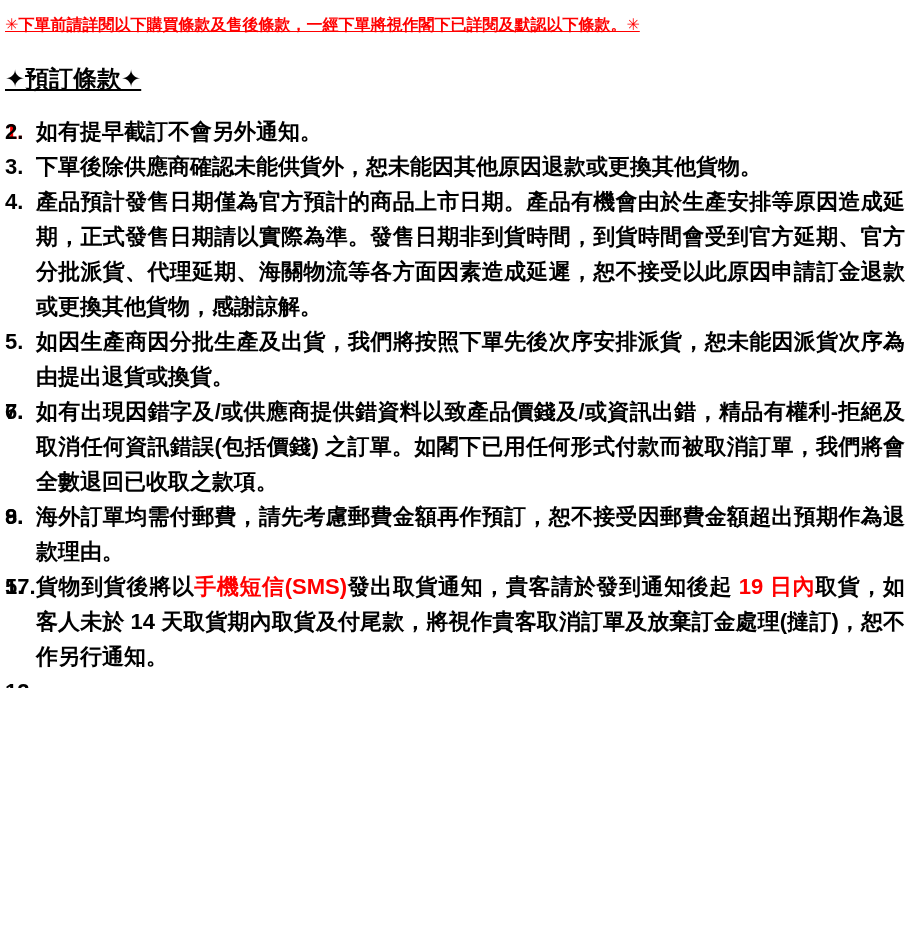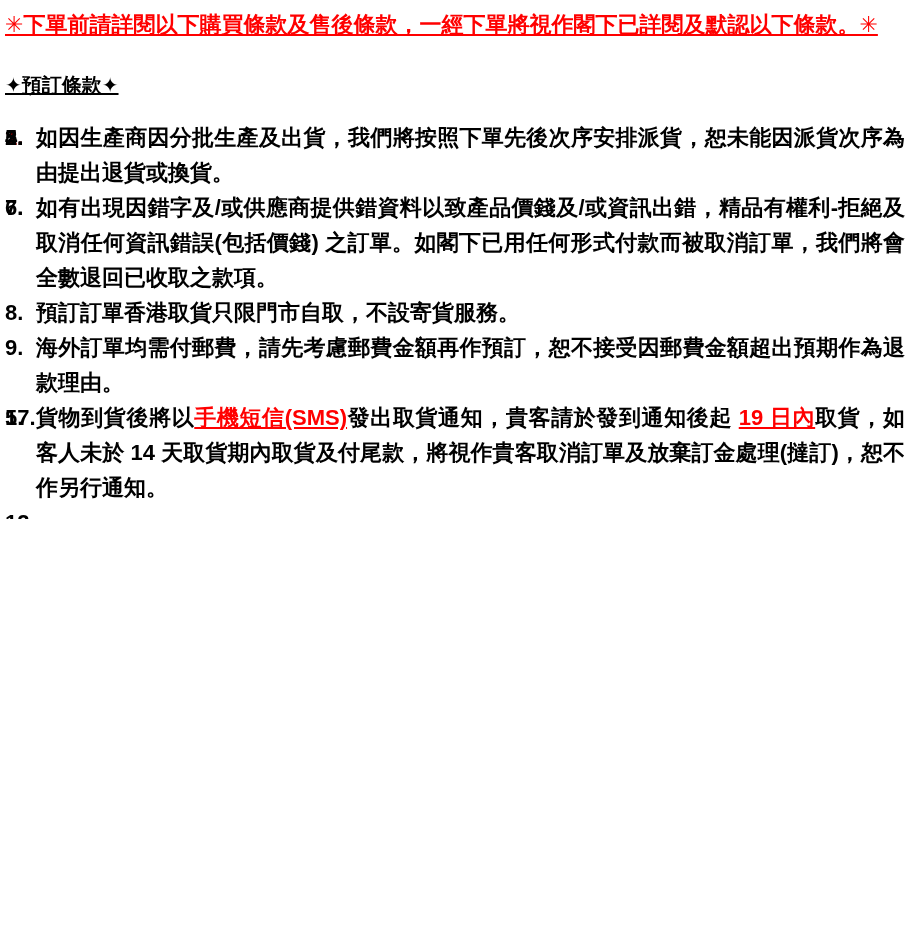--- a/index.html
+++ b/index.html
@@ -13,30 +13,30 @@
     color: #000000;
   }
   .page {
     width: 913px;
     box-sizing: border-box;
     padding: 10px 8px 14px 5px;
     font-size: 22px;
     line-height: 35px;
   }
   .notice {
-    margin: 0 0 30px 0;
-    font-size: 22px;
+    margin: 0 0 24px 0;
+    font-size: 16px;
     font-weight: bold;
     line-height: 30px;
     color: var(--red);
     text-decoration: underline;
   }
   .section-title {
     margin: 0 0 20px 0;
-    font-size: 20px;
+    font-size: 24px;
     font-weight: bold;
     line-height: 30px;
     color: #000000;
     text-decoration: underline;
   }
   ol.terms {
     list-style: none;
     margin: 0;
     padding: 0;
   }
@@ -46,38 +46,37 @@
     text-align: justify;
   }
   ol.terms li .num {
     position: absolute;
     left: 0;
     top: 0;
   }
   .red { color: var(--red); }
   .red-underline {
     color: var(--red);
-    text-decoration: underline;
   }
 </style>
 </head>
 <body>
 
 <div class="page">
   <h1 class="notice">✳下單前請詳閱以下購買條款及售後條款，一經下單將視作閣下已詳閱及默認以下條款。✳</h1>
 
   <h2 class="section-title">✦預訂條款✦</h2>
 
   <ol class="terms" id="terms-list">
       <li class="red"><span class="num red">1.</span></li>
-      <li><span class="num">2.</span></li>
-      <li><span class="num">3.</span></li>
-      <li><span class="num">4.</span></li>
+      <li><span class="num">2.</span><span class="normal">如有提早截訂不會另外通知。</span></li>
+      <li><span class="num">3.</span><span class="normal">下單後除供應商確認未能供貨外，恕未能因其他原因退款或更換其他貨物。</span></li>
+      <li><span class="num">4.</span><span class="normal">產品預計發售日期僅為官方預計的商品上市日期。產品有機會由於生產安排等原因造成延期，正式發售日期請以實際為準。發售日期非到貨時間，到貨時間會受到官方延期、官方分批派貨、代理延期、海關物流等各方面因素造成延遲，恕不接受以此原因申請訂金退款或更換其他貨物，感謝諒解。</span></li>
       <li><span class="num">5.</span><span class="normal">如因生產商因分批生產及出貨，我們將按照下單先後次序安排派貨，恕未能因派貨次序為由提出退貨或換貨。</span></li>
       <li><span class="num">6.</span></li>
       <li><span class="num">7.</span><span class="normal">如有出現因錯字及/或供應商提供錯資料以致產品價錢及/或資訊出錯，精品有權利-拒絕及取消任何資訊錯誤(包括價錢) 之訂單。如閣下已用任何形式付款而被取消訂單，我們將會全數退回已收取之款項。</span></li>
-      <li><span class="num">8.</span><span class="normal">預訂訂單香港取貨只限門市自取，不設寄貨服務。</span></li>
+      <li><span class="num">8.</span></li>
       <li><span class="num">9.</span><span class="normal">海外訂單均需付郵費，請先考慮郵費金額再作預訂，恕不接受因郵費金額超出預期作為退款理由。</span></li>
       <li><span class="num">17.</span></li>
       <li><span class="num">5.</span><span class="normal">貨物到貨後將以</span><span class="red-underline">手機短信(SMS)</span><span class="normal">發出取貨通知，貴客請於發到通知後起 </span><span class="red-underline">19 日內</span><span class="normal">取貨，如客人未於 14 天取貨期內取貨及付尾款，將視作貴客取消訂單及放棄訂金處理(撻訂)，恕不作另行通知。</span></li>
       <li><span class="num">12.</span></li>
     </ol>
 </div>
 
 </body></html>

